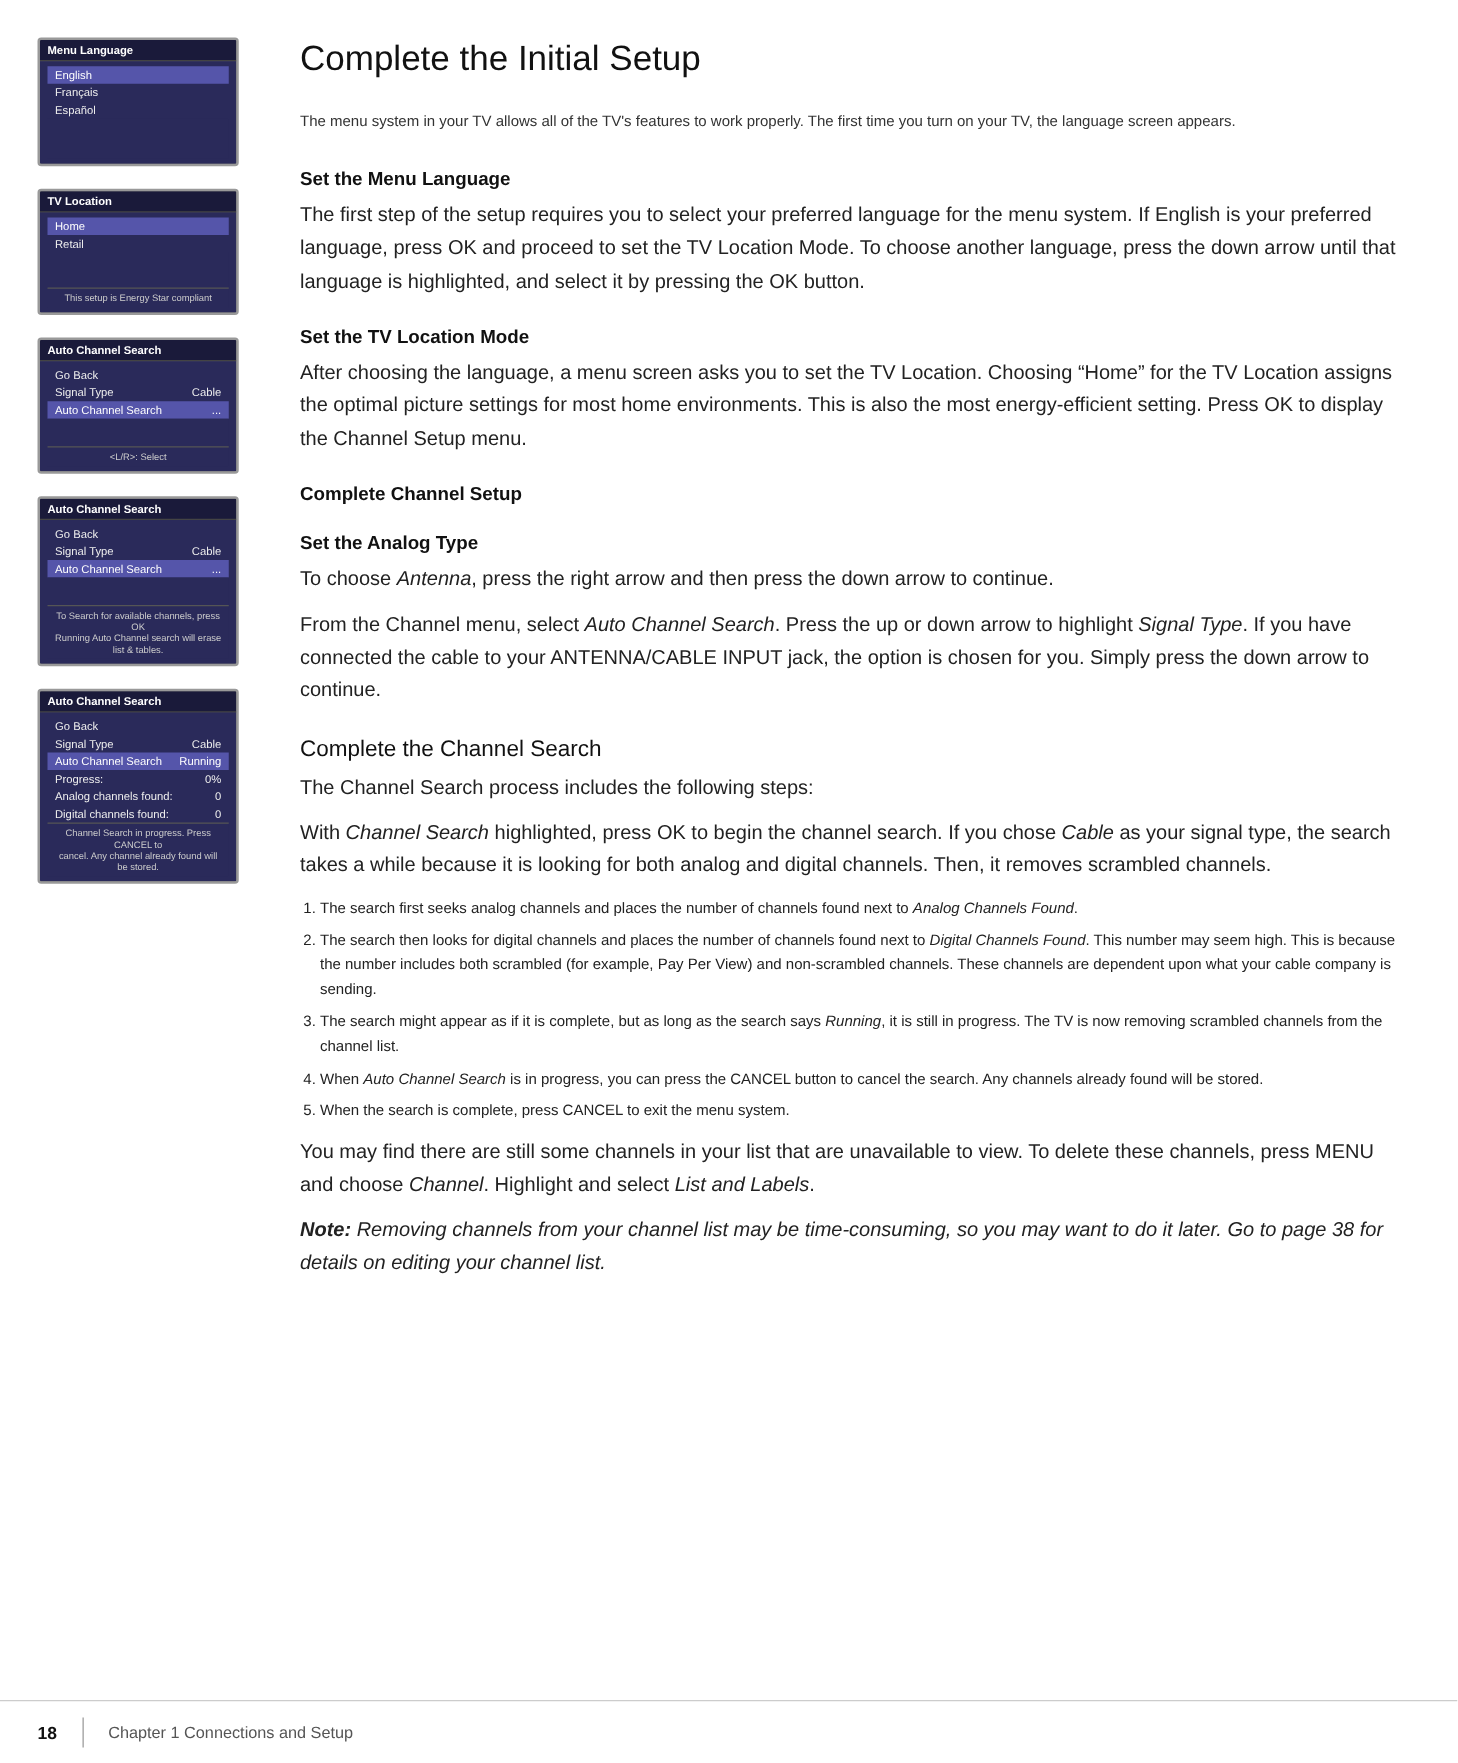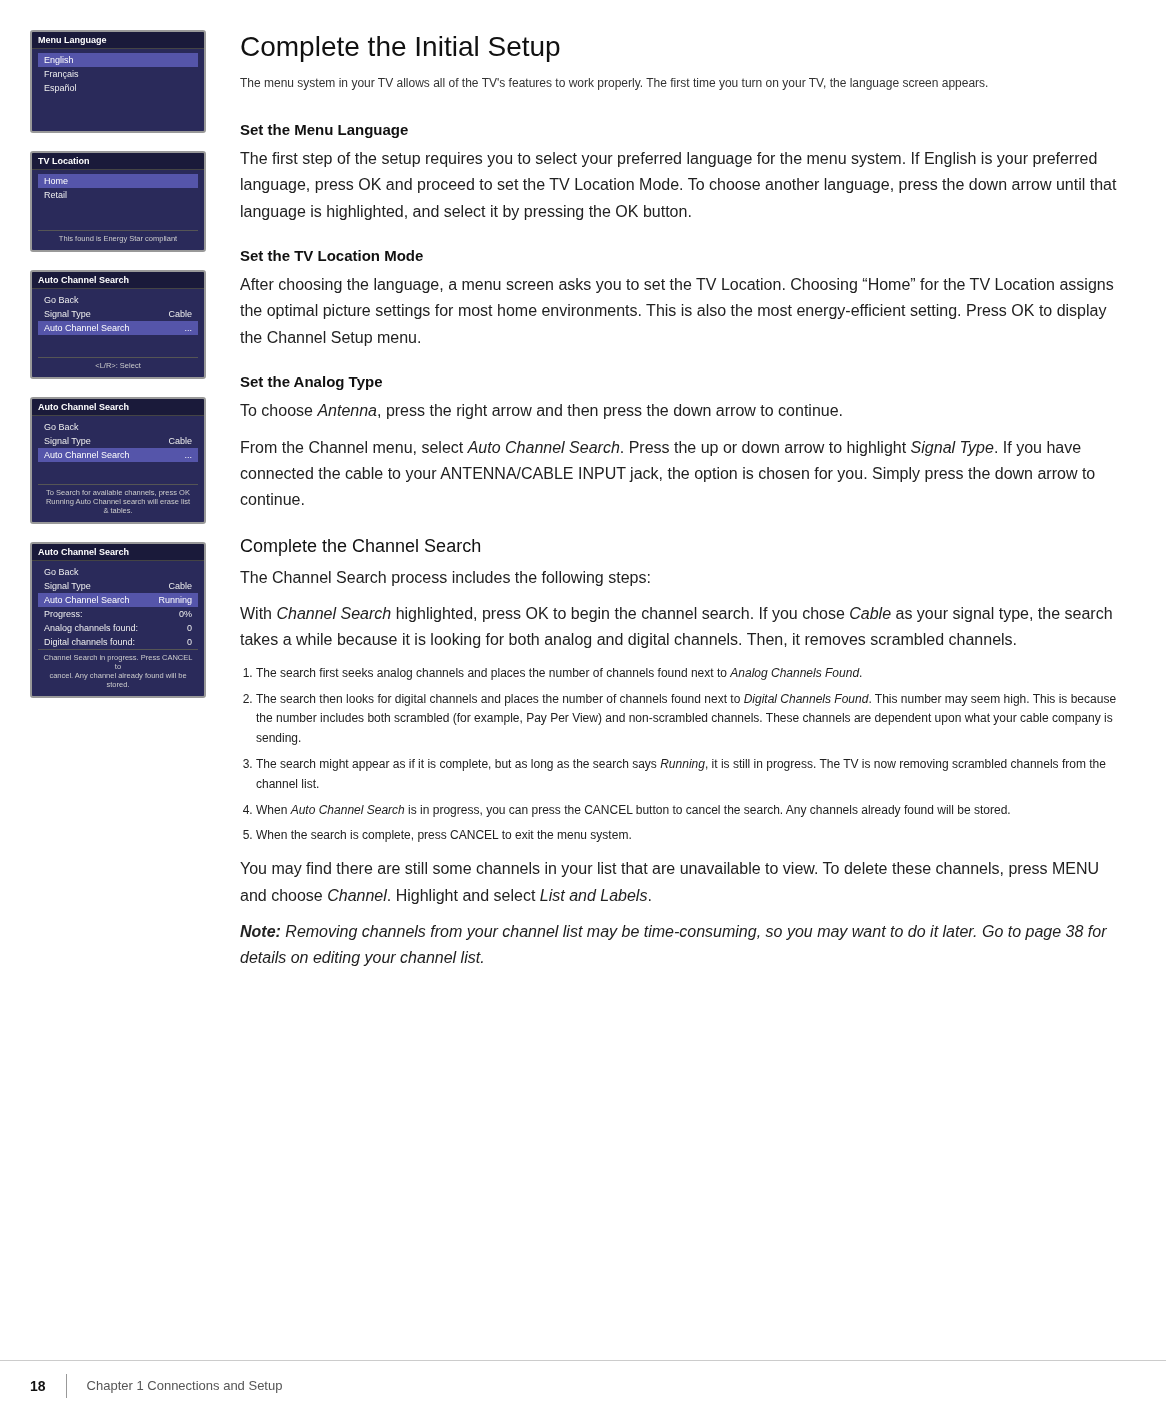--- a/index.html
+++ b/index.html
@@ -39,21 +39,21 @@
     .right-column {
       flex: 1;
       padding: 0 40px 0 20px;
     }
 
     
     .tv-screen {
       background: #737373;
       border: 2px solid #999;
       border-radius: 3px;
-      width: 176px;
+      width: 161px;
       font-size: 9px;
       color: #111;
       overflow: hidden;
       position: relative;
     }
 
     .tv-screen-inner {
       background: #2a2a5a;
       color: #fff;
       padding: 4px 6px;
@@ -94,21 +94,21 @@
     .tv-spacer {
       height: 20px;
       background: #2a2a5a;
     }
 
     
     .page-title {
       font-size: 28px;
       font-weight: 300;
       color: #111;
-      margin-bottom: 10px;
+      margin-bottom: 24px;
       line-height: 1.2;
     }
 
     .page-subtitle {
       font-size: 12px;
       color: #333;
       margin-bottom: 28px;
       line-height: 1.6;
     }
 
@@ -201,21 +201,21 @@
           <div class="tv-spacer" style="height:32px;"></div>
         </div>
       </div>
 
       <div class="tv-screen">
         <div class="tv-title-bar">TV Location</div>
         <div class="tv-screen-inner">
           <div class="tv-row highlighted">Home</div>
           <div class="tv-row">Retail</div>
           <div class="tv-spacer" style="height:28px;"></div>
-          <div class="tv-note">This found is Energy Star compliant</div>
+          <div class="tv-note">This setup is Energy Star compliant</div>
         </div>
       </div>
 
       <div class="tv-screen">
         <div class="tv-title-bar">Auto Channel Search</div>
         <div class="tv-screen-inner">
           <div class="tv-row">Go Back</div>
           <div class="tv-row">
               <span>Signal Type</span>
               <span>Cable</span>
@@ -280,20 +280,21 @@
 
       <h1 class="page-title">Complete the Initial Setup</h1>
       <p class="page-subtitle">The menu system in your TV allows all of the TV's features to work properly. The first time you turn on your TV, the language screen appears.</p>
 
       <h2 class="section-heading">Set the Menu Language</h2>
       <p class="section-text">The first step of the setup requires you to select your preferred language for the menu system. If English is your preferred language, press OK and proceed to set the TV Location Mode. To choose another language, press the down arrow until that language is highlighted, and select it by pressing the OK button.</p>
 
       <h2 class="section-heading">Set the TV Location Mode</h2>
       <p class="section-text">After choosing the language, a menu screen asks you to set the TV Location. Choosing “Home” for the TV Location assigns the optimal picture settings for most home environments. This is also the most energy-efficient setting. Press OK to display the Channel Setup menu.</p>
 
+      <h2 class="section-heading">Complete Channel Setup</h2>
 
       <h2 class="section-heading">Set the Analog Type</h2>
       <p class="section-text">To choose <em>Antenna</em>, press the right arrow and then press the down arrow to continue.</p>
       <p class="section-text">From the Channel menu, select <em>Auto Channel Search</em>. Press the up or down arrow to highlight <em>Signal Type</em>. If you have connected the cable to your ANTENNA/CABLE INPUT jack, the option is chosen for you. Simply press the down arrow to continue.</p>
 
       <h2 class="channel-search-heading">Complete the Channel Search</h2>
       <p class="section-text">The Channel Search process includes the following steps:</p>
       <p class="section-text">With <em>Channel Search</em> highlighted, press OK to begin the channel search. If you chose <em>Cable</em> as your signal type, the search takes a while because it is looking for both analog and digital channels. Then, it removes scrambled channels.</p>
 
       <ol>

